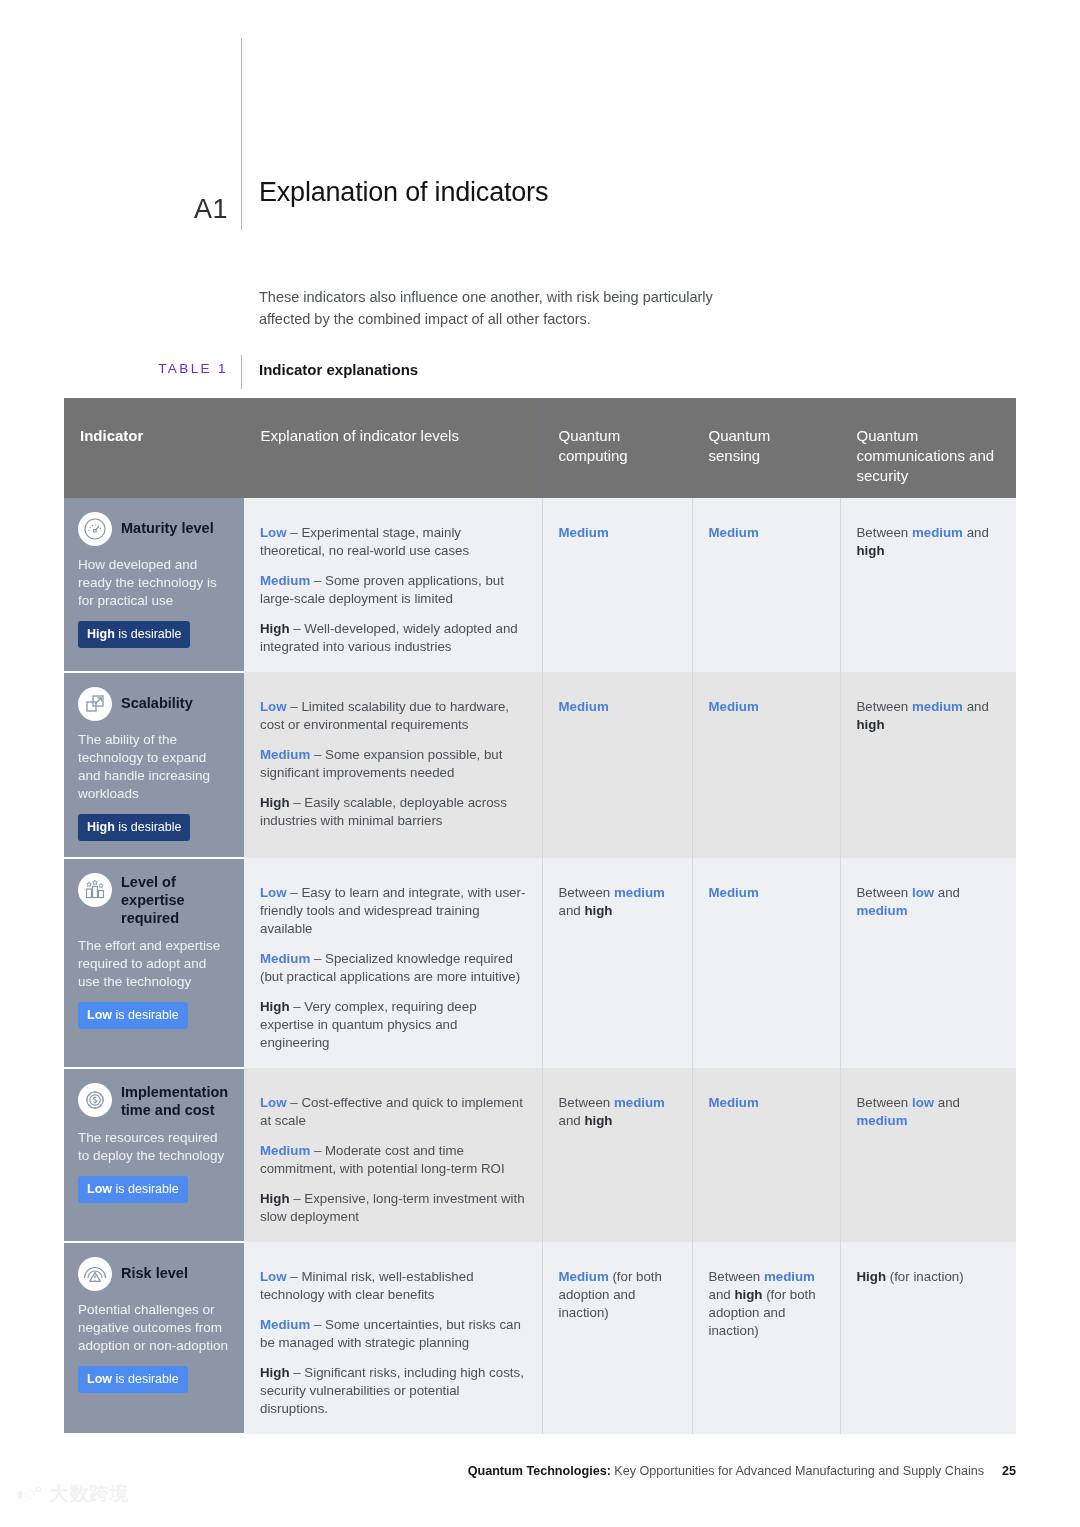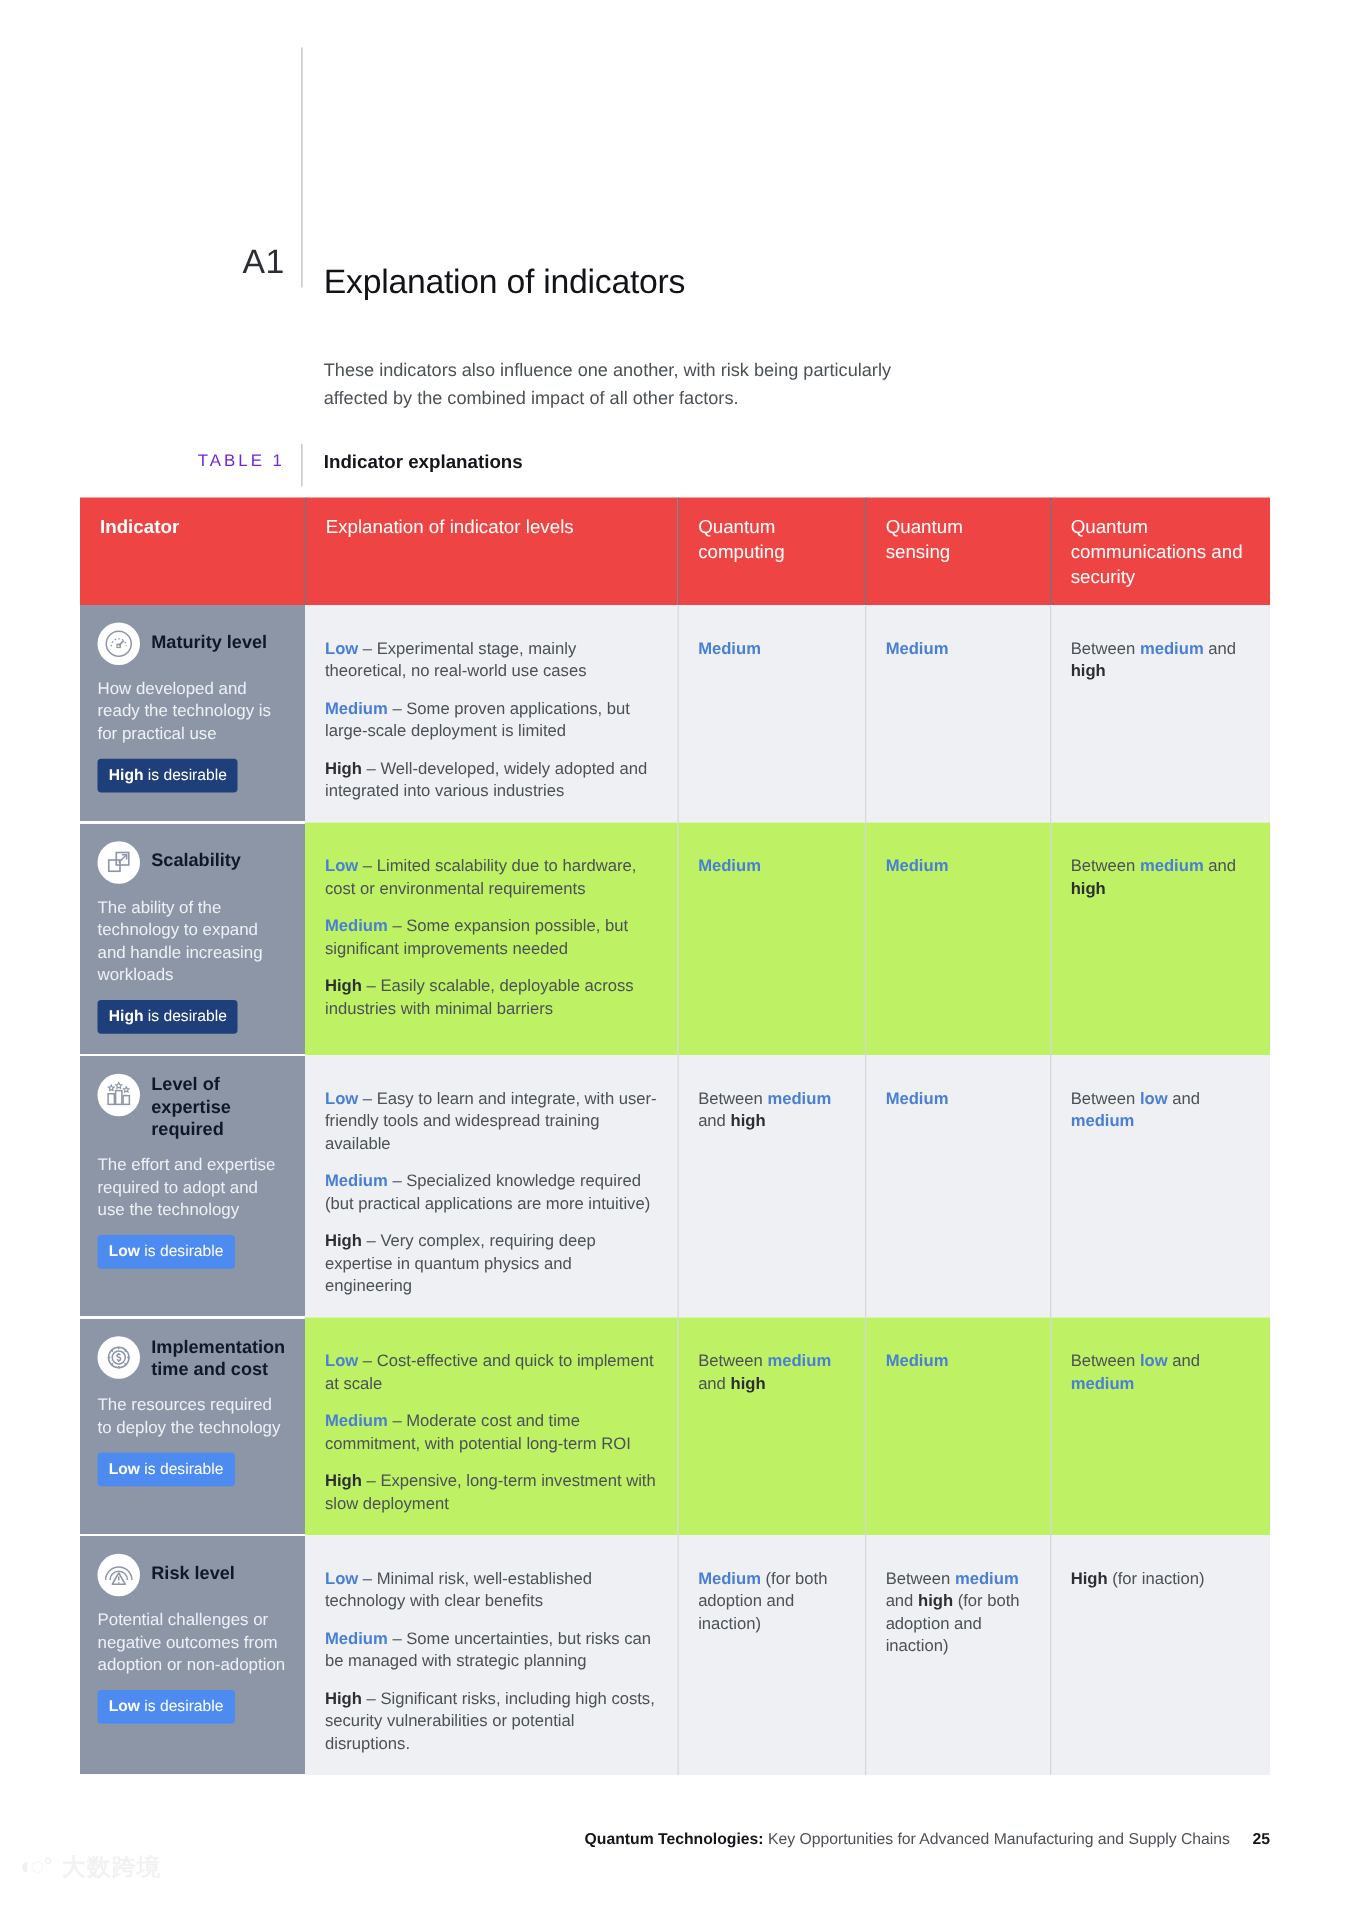--- a/index.html
+++ b/index.html
@@ -44,21 +44,21 @@
     width: 78px;
     text-align: right;
     font-size: 27px;
     line-height: 34px;
     color: #2b2f35;
     letter-spacing: 0.5px;
   }
   .section-title {
     position: absolute;
     left: 259px;
-    top: 208px;
+    top: 175px;
     font-size: 27px;
     line-height: 34px;
     font-weight: 400;
     color: #111317;
     letter-spacing: -0.2px;
   }
   .intro {
     position: absolute;
     left: 259px;
     top: 286px;
@@ -101,27 +101,27 @@
     position: absolute;
     left: 64px;
     top: 398px;
     width: 952px;
     border-collapse: collapse;
     table-layout: fixed;
   }
   .tbl th, .tbl td { vertical-align: top; }
 
   thead th {
-    background: #ef4444;
+    background: #737373;
     color: #ffffff;
     font-size: 15px;
     line-height: 20px;
     font-weight: 400;
     text-align: left;
-    padding: 14px 16px 12px 16px;
+    padding: 28px 16px 12px 16px;
     height: 83px;
     vertical-align: bottom;
     border-right: 1px solid #6e7682;
   }
   thead th.last { border-right: none; }
   thead th.hdr-ind { font-weight: bold; font-size: 15px; }
 
   
   col.c-ind  { width: 180px; }
   col.c-exp  { width: 298px; }
@@ -185,21 +185,21 @@
   
   td.exp, td.val {
     font-size: 13.3px;
     line-height: 18px;
     color: #4b5157;
     padding: 26px 16px 16px 16px;
     border-right: 1px solid #d4d8dd;
   }
   td.last { border-right: none; }
   tr.shade td.exp, tr.shade td.val { background: #eef0f3; }
-  tr.plain td.exp, tr.plain td.val { background: #bef264; margin-left: 36px; }
+  tr.plain td.exp, tr.plain td.val { background: #e5e5e5; margin-left: 36px; }
 
   td.exp p { margin-bottom: 12px; }
   td.exp p:last-child { margin-bottom: 0; }
 
   .lvl { color: #4a7fd4; font-weight: bold; }
   .lvl-dark { color: #2b2f35; font-weight: bold; }
 
   
   .footer {
     position: absolute;

